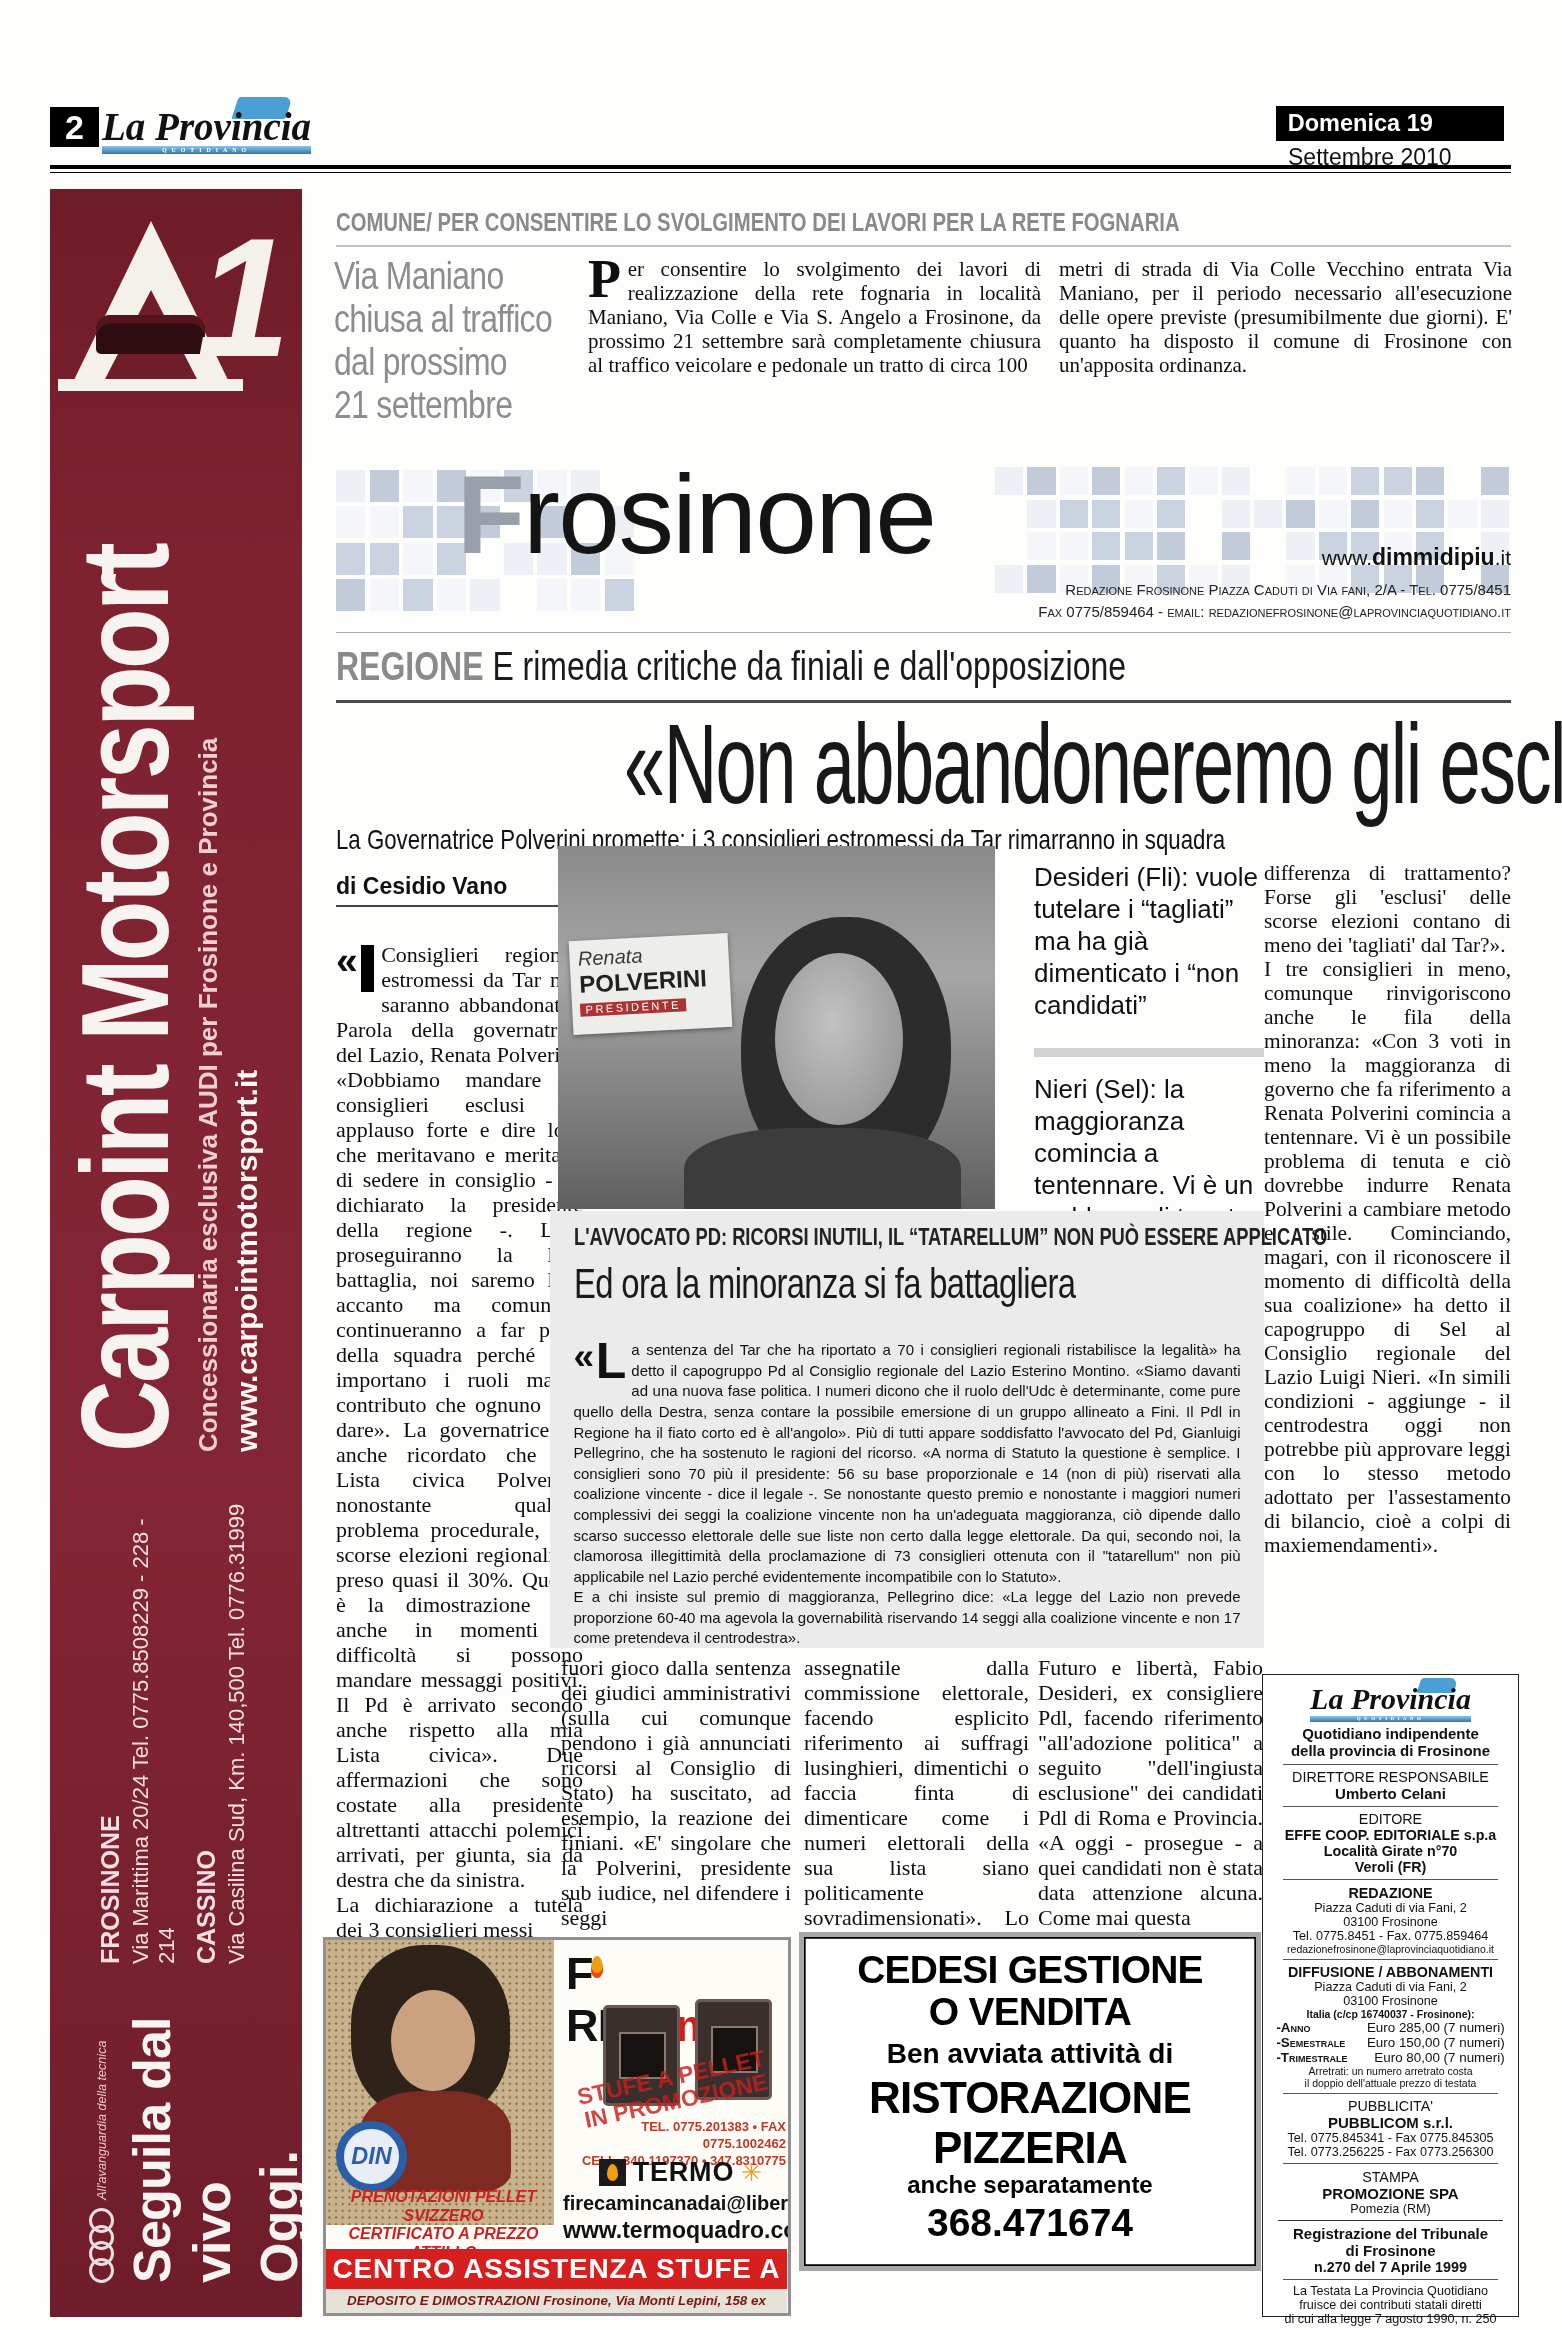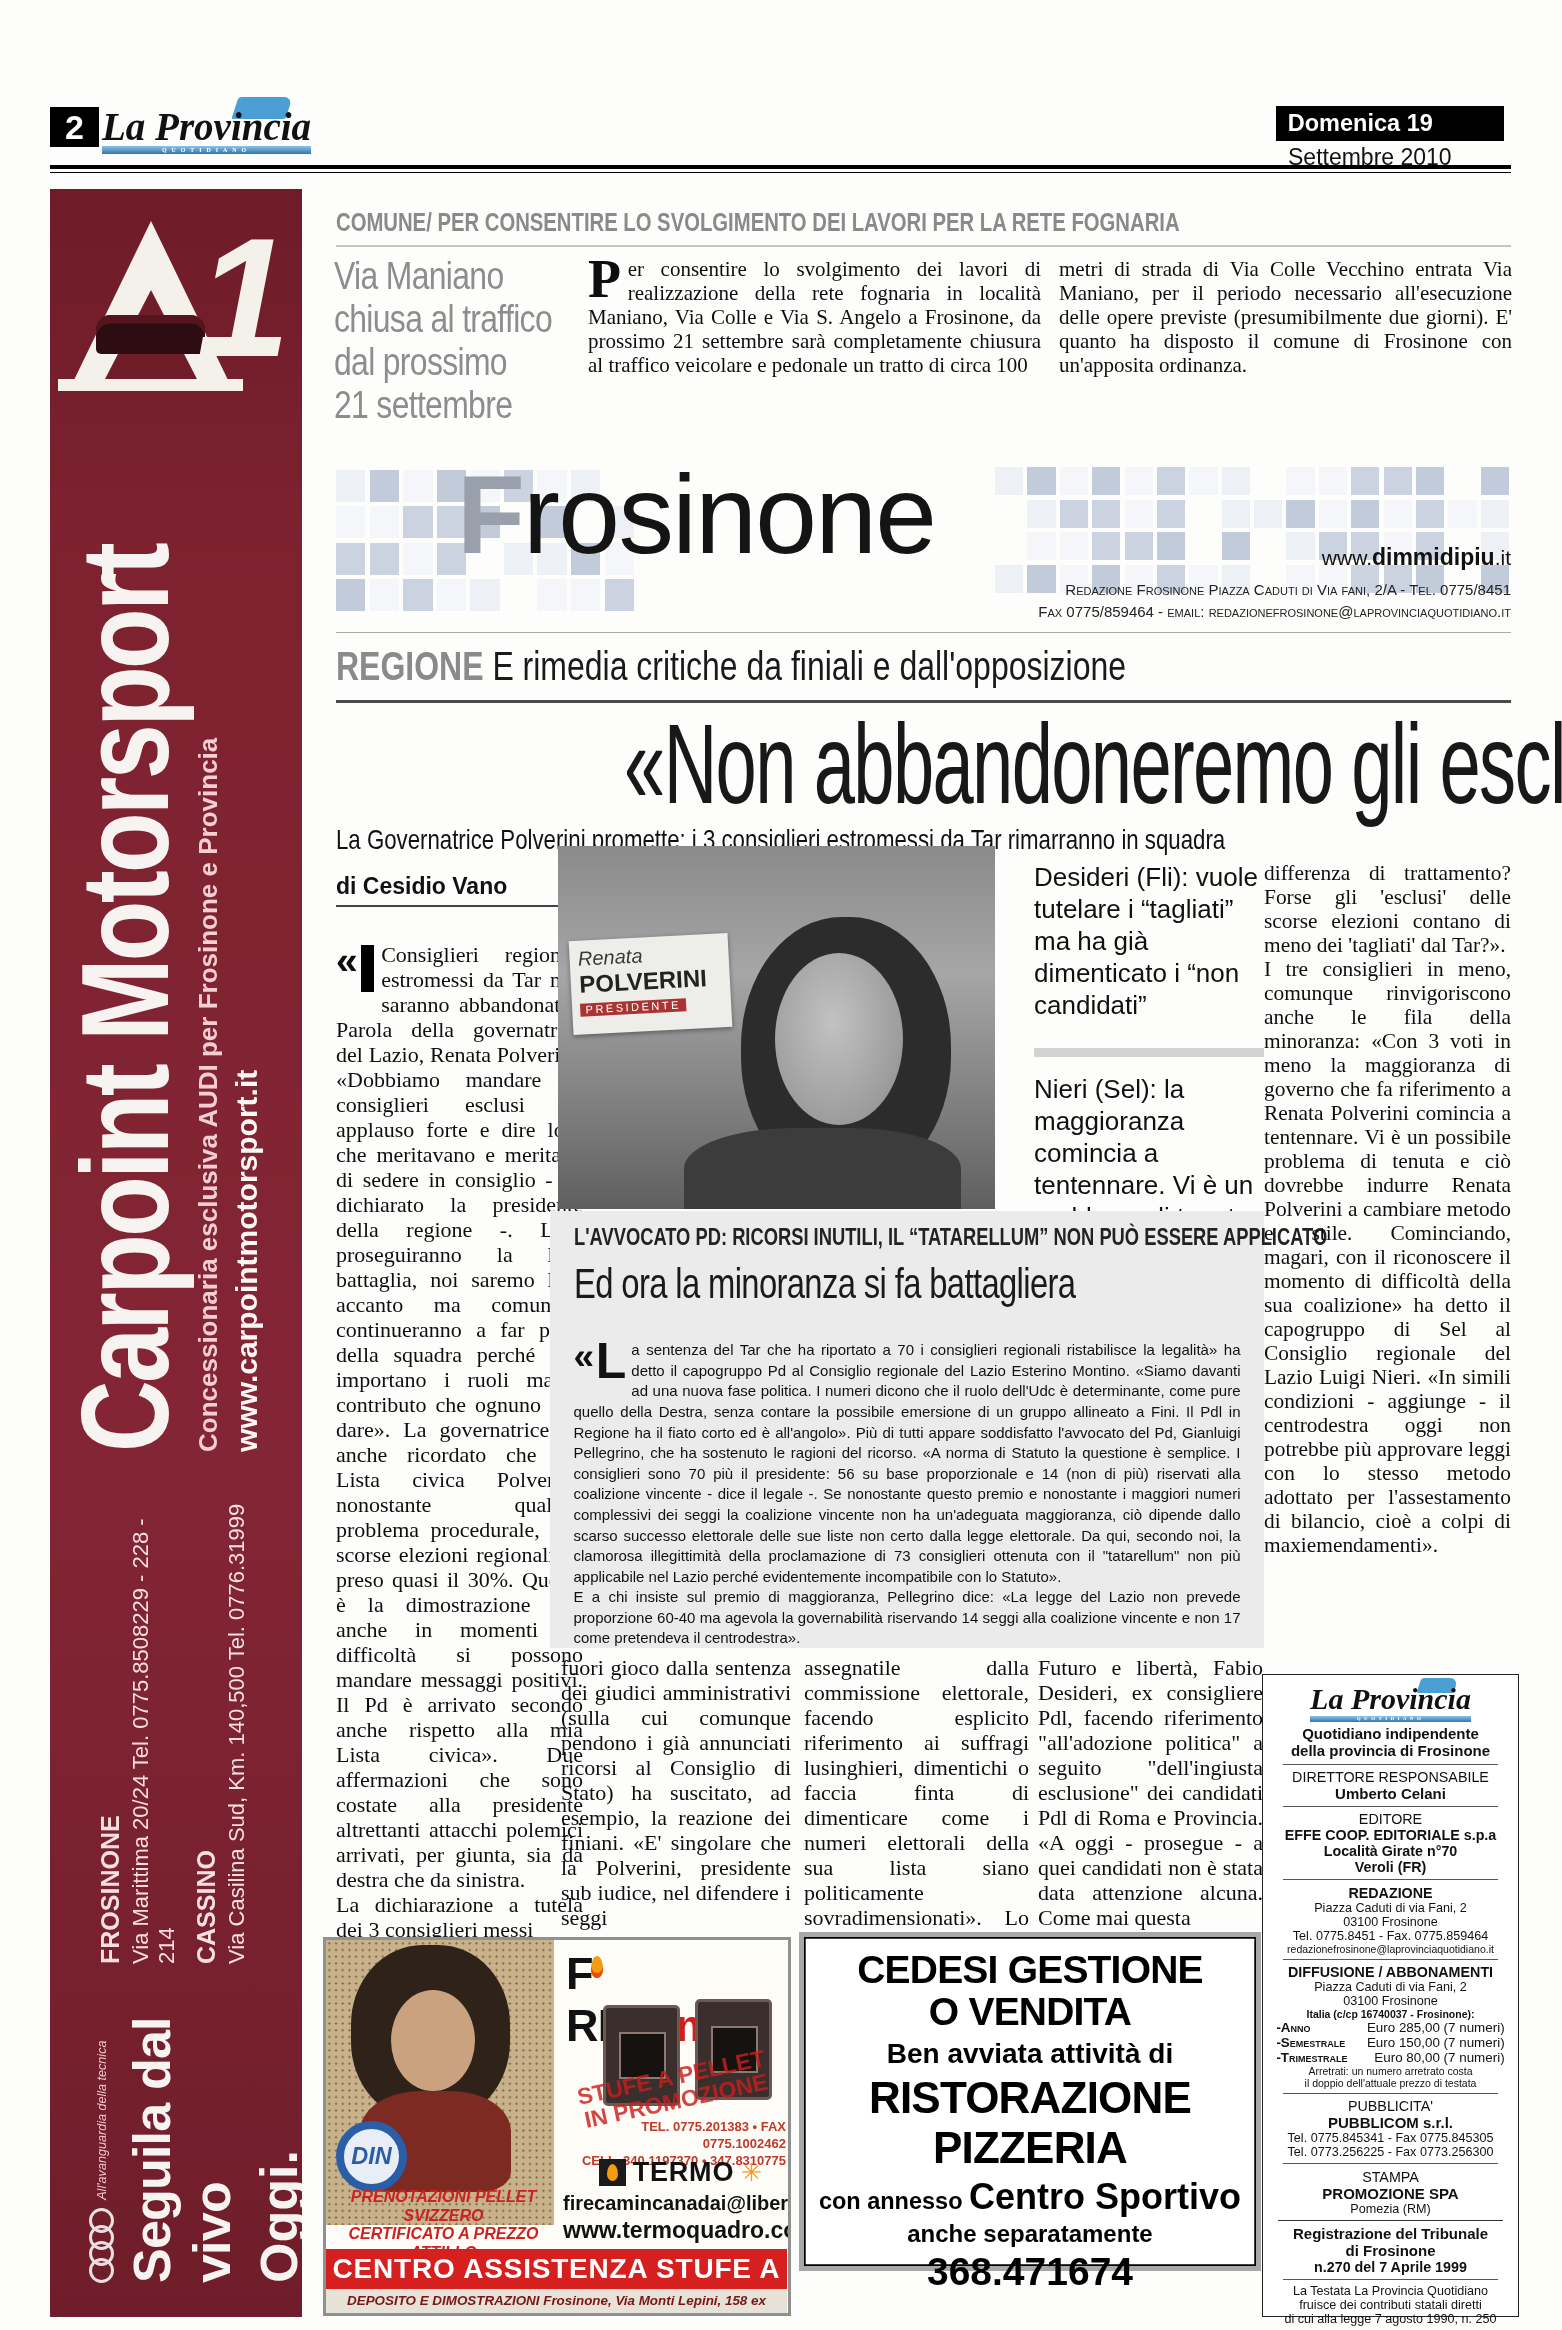--- a/index.html
+++ b/index.html
@@ -531,21 +531,18 @@
     <div class="fire-foot">DEPOSITO E DIMOSTRAZIONI Frosinone, Via Monti Lepini, 158 ex complesso Permaflex</div>
   </div>
 
   
   <div class="abs cedesi">
     <div class="cd1">CEDESI GESTIONE</div>
     <div class="cd1">O VENDITA</div>
     <div class="cd3">Ben avviata attività di</div>
     <div class="cd4">RISTORAZIONE</div>
     <div class="cd4">PIZZERIA</div>
-    <div class="cd6">
-      <span>con annesso </span><b>Centro Sportivo</b>
-    </div>
     <div class="cd7">anche separatamente</div>
     <div class="cd8">368.471674</div>
   </div>
 
 </div>
 
 
 </body></html>

